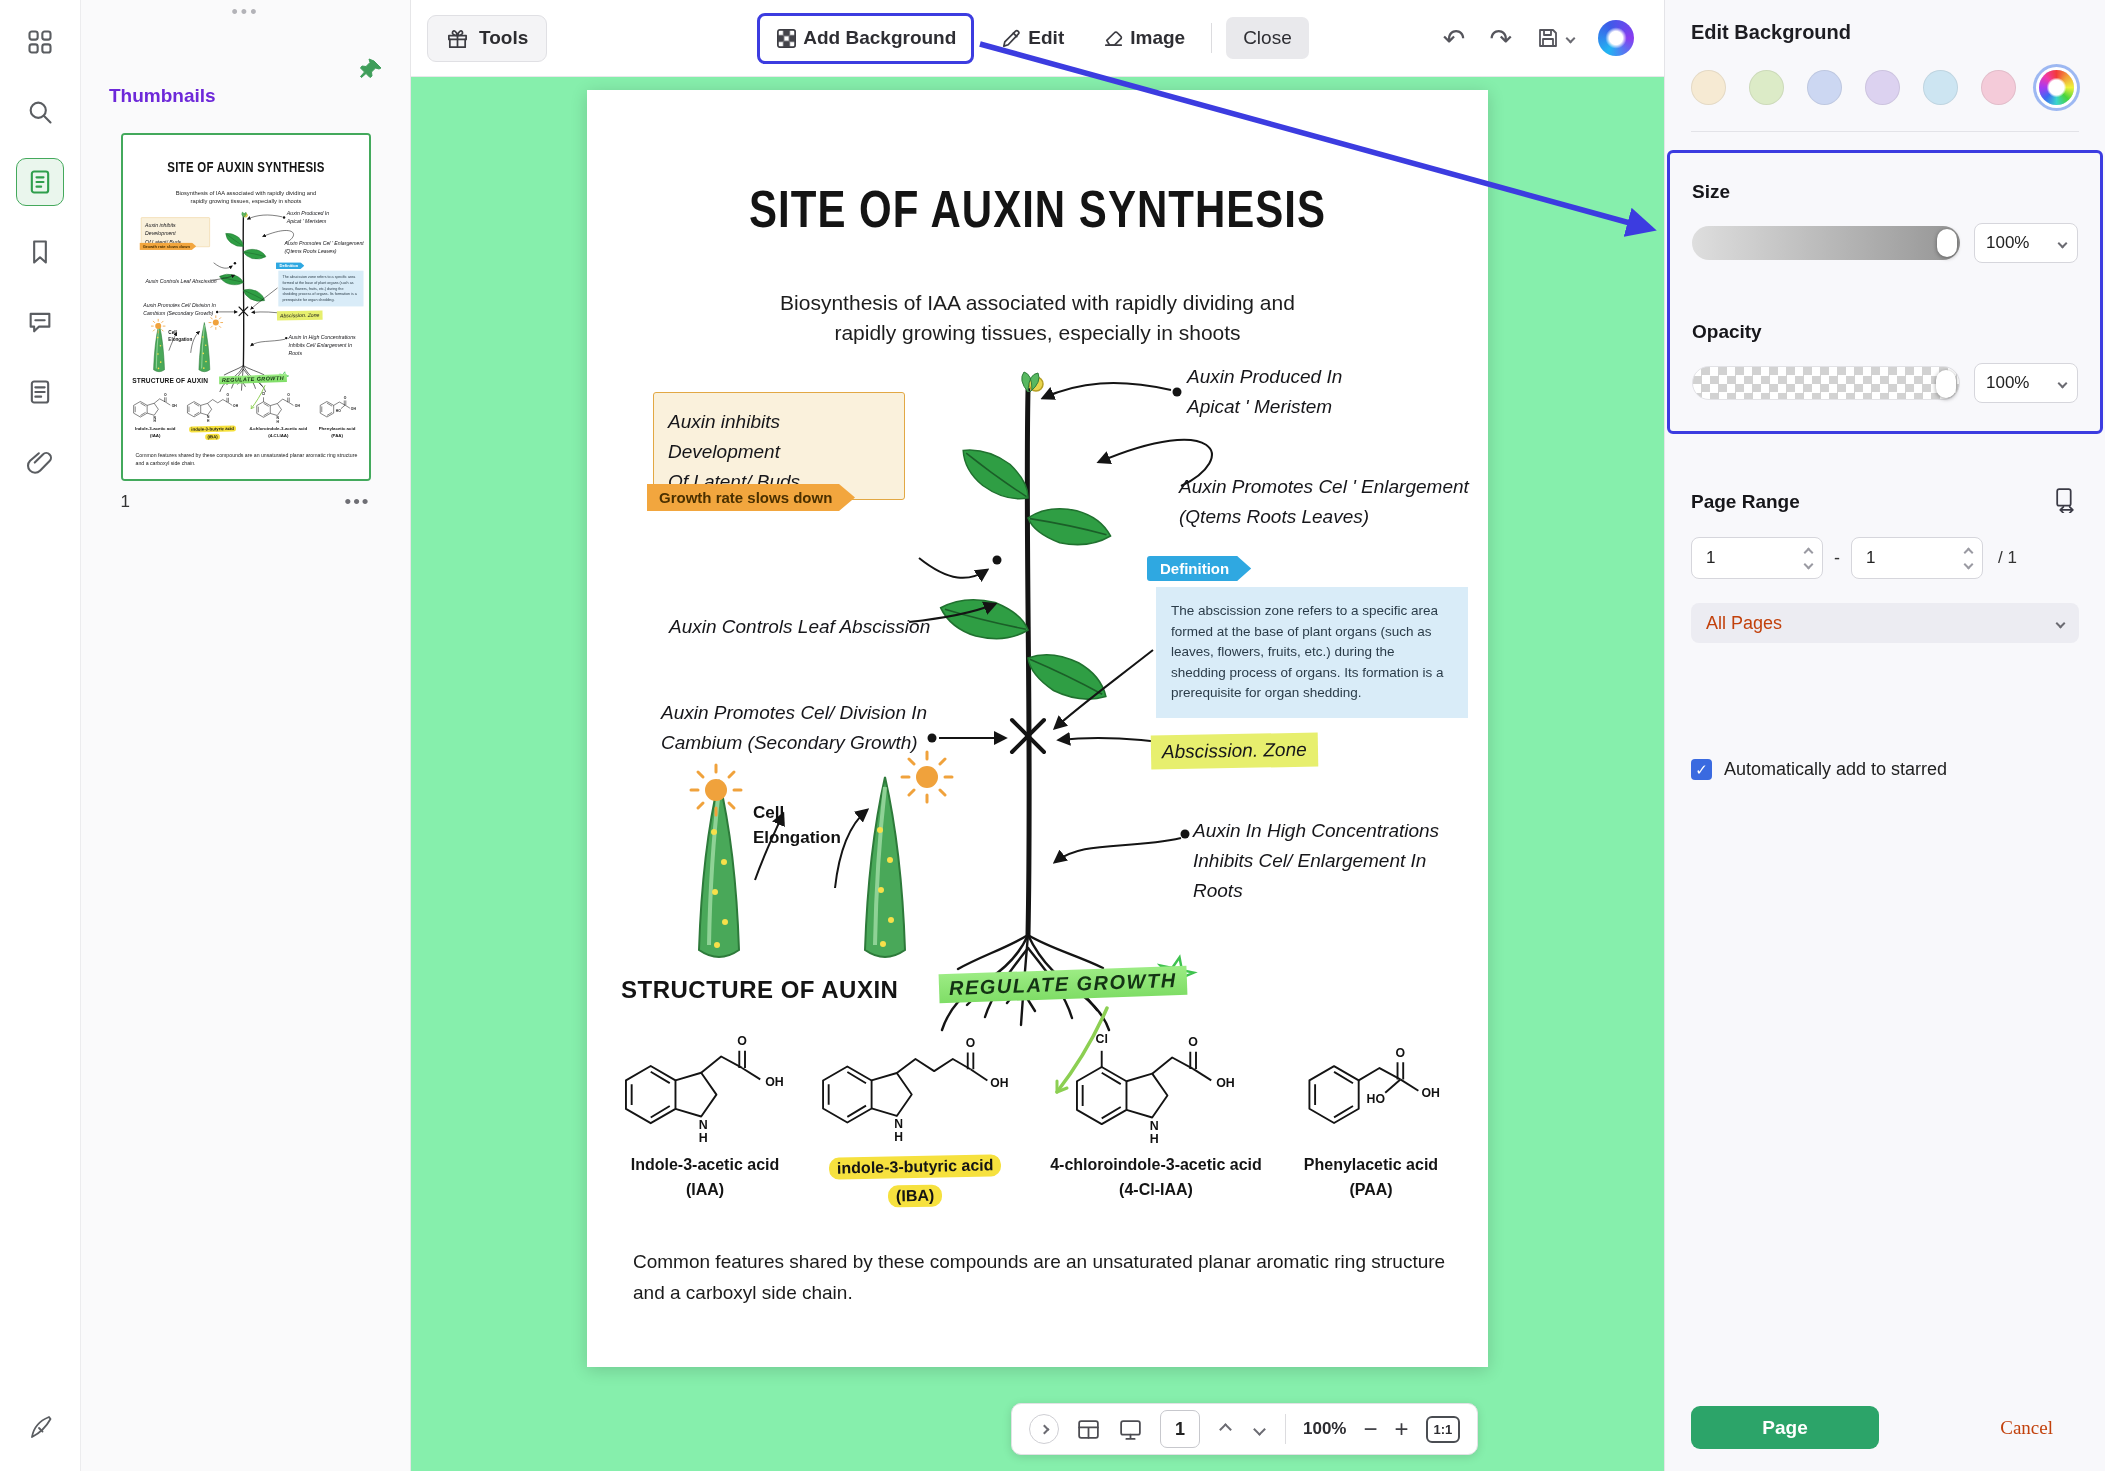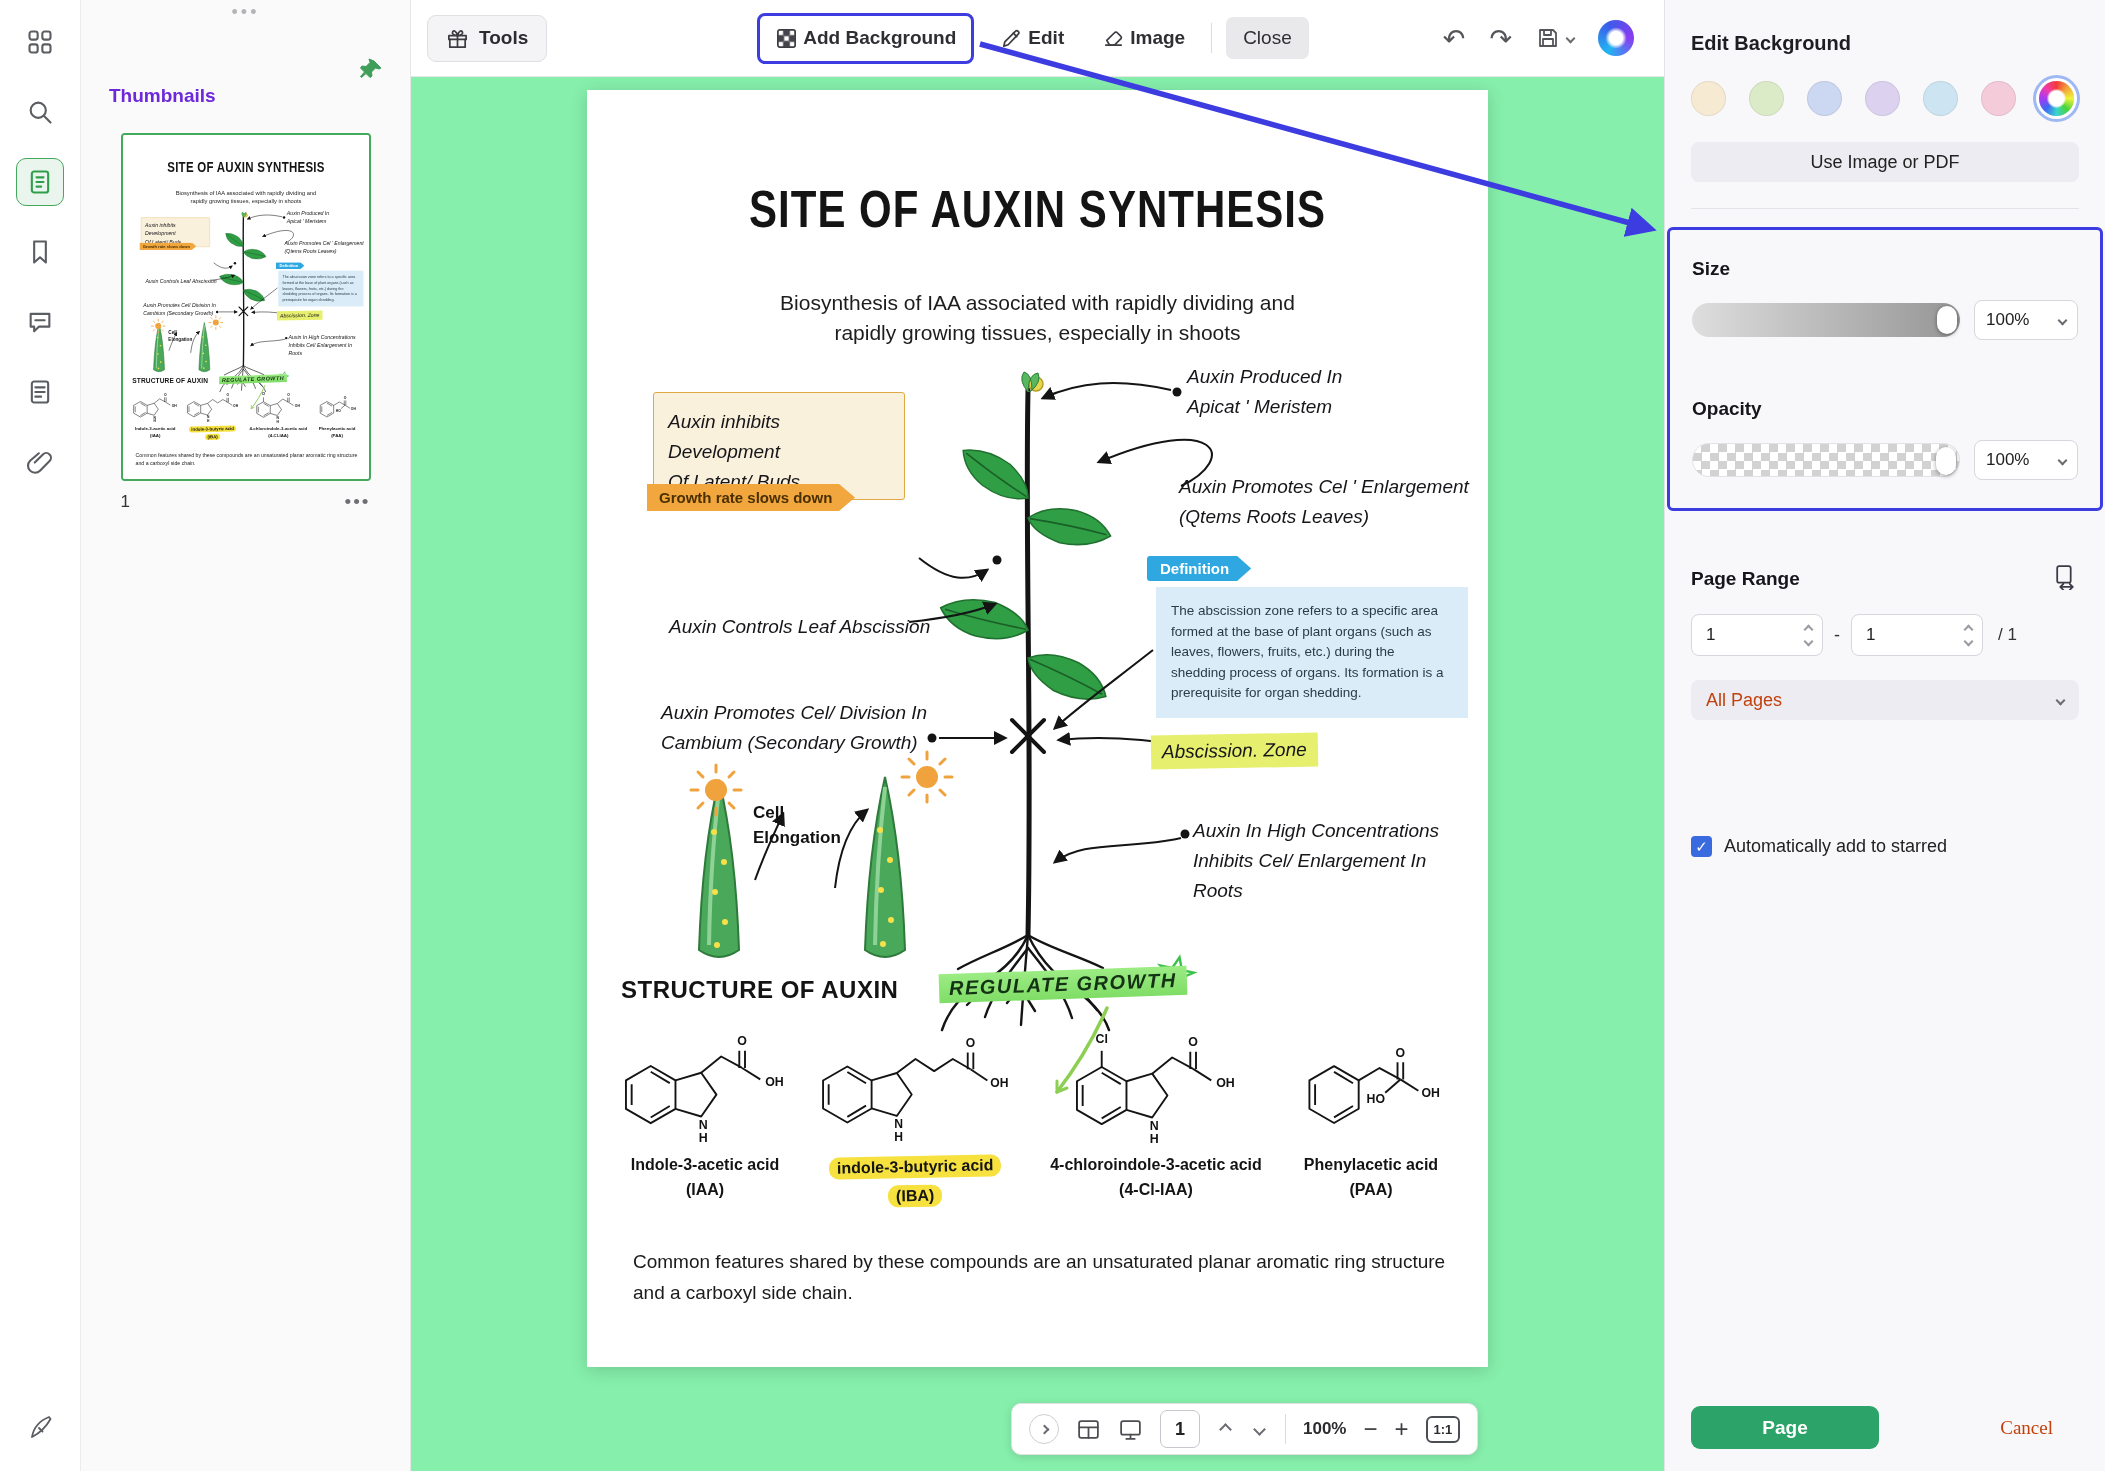--- a/index.html
+++ b/index.html
@@ -82,21 +82,21 @@
   .pb-circle { width:30px; height:30px; border:1px solid #cfcfd4; border-radius:50%; display:flex; align-items:center; justify-content:center; cursor:pointer; background:#fff; }
   .pagebar svg { width:25px; height:25px; stroke:#4c4c52; stroke-width:1.7; fill:none; stroke-linecap:round; }
   .pb-page { width:40px; height:38px; border:1.5px solid #c7c8cd; border-radius:7px; text-align:center; font-size:18px; font-weight:700; color:#222; font-family:inherit; background:#fff; }
   .pb-zoom { font-size:17px; font-weight:600; color:#2c2c30; }
   .pb-sign { font-size:24px; color:#3c3c42; cursor:pointer; line-height:1; }
   .pb-ratio { border:2px solid #4a4d52; border-radius:6px; font-size:13px; font-weight:700; padding:4px 6px; color:#2c2c30; cursor:pointer; background:#fff; }
   .pb-chevbtn { background:none; border:none; cursor:pointer; padding:4px; }
 
   
   .panel { width:441px; background:#f8f8fb; border-left:1px solid #e4e4e8; position:relative; padding:0 26px; }
-  .panel-title { margin-top:32px; font-size:20px; font-weight:700; color:#1d1d22; }
+  .panel-title { margin-top:21px; font-size:20px; font-weight:700; color:#1d1d22; }
   .swatch-row { margin-top:26px; display:flex; gap:23px; align-items:center; }
   .swatch { width:35px; height:35px; border-radius:50%; border:1px solid rgba(0,0,0,.07); cursor:pointer; }
   .swatch-wheel { width:35px; height:35px; border-radius:50%; cursor:pointer;
     background: radial-gradient(circle at 50% 50%, #fff 0 30%, rgba(255,255,255,0) 40%),
       conic-gradient(#f23a3a,#f2a43a,#eef23a,#47d43a,#3ad4ce,#3a6af2,#a43af2,#f23aa8,#f23a3a);
     box-shadow:0 0 0 3px #fff, 0 0 0 6px #9db8f2; }
   .use-image-btn { margin-top:26px; width:100%; height:40px; background:#ececf2; border:none; border-radius:8px; font-size:18px; font-weight:500; color:#222; font-family:inherit; cursor:pointer; }
   .panel-hr { margin-top:26px; border:none; border-top:1px solid #e3e3e8; }
   .highlight-box { margin:18px -24px 0; border:3px solid #3c3ce0; border-radius:6px; padding:28px 22px; }
   .grp-label { font-size:19px; font-weight:700; color:#16161a; }
@@ -720,21 +720,20 @@
     <div class="swatch-row">
       <span class="swatch" style="background: rgb(246, 234, 211);"></span>
       <span class="swatch" style="background: rgb(220, 235, 199);"></span>
       <span class="swatch" style="background: rgb(204, 215, 242);"></span>
       <span class="swatch" style="background: rgb(220, 210, 240);"></span>
       <span class="swatch" style="background: rgb(205, 229, 242);"></span>
       <span class="swatch" style="background: rgb(244, 203, 217);"></span>
       <span class="swatch-wheel"></span>
     </div>
 
-    <button class="use-image-btn">Use Image or PDF</button>
     <hr class="panel-hr">
 
     <div class="highlight-box">
       <div class="grp-label">Size</div>
       <div class="slider-row">
         <div class="track size">
             <span class="thumb-knob"></span>
           </div>
         <div class="mini-select">
           <span>100%</span>

